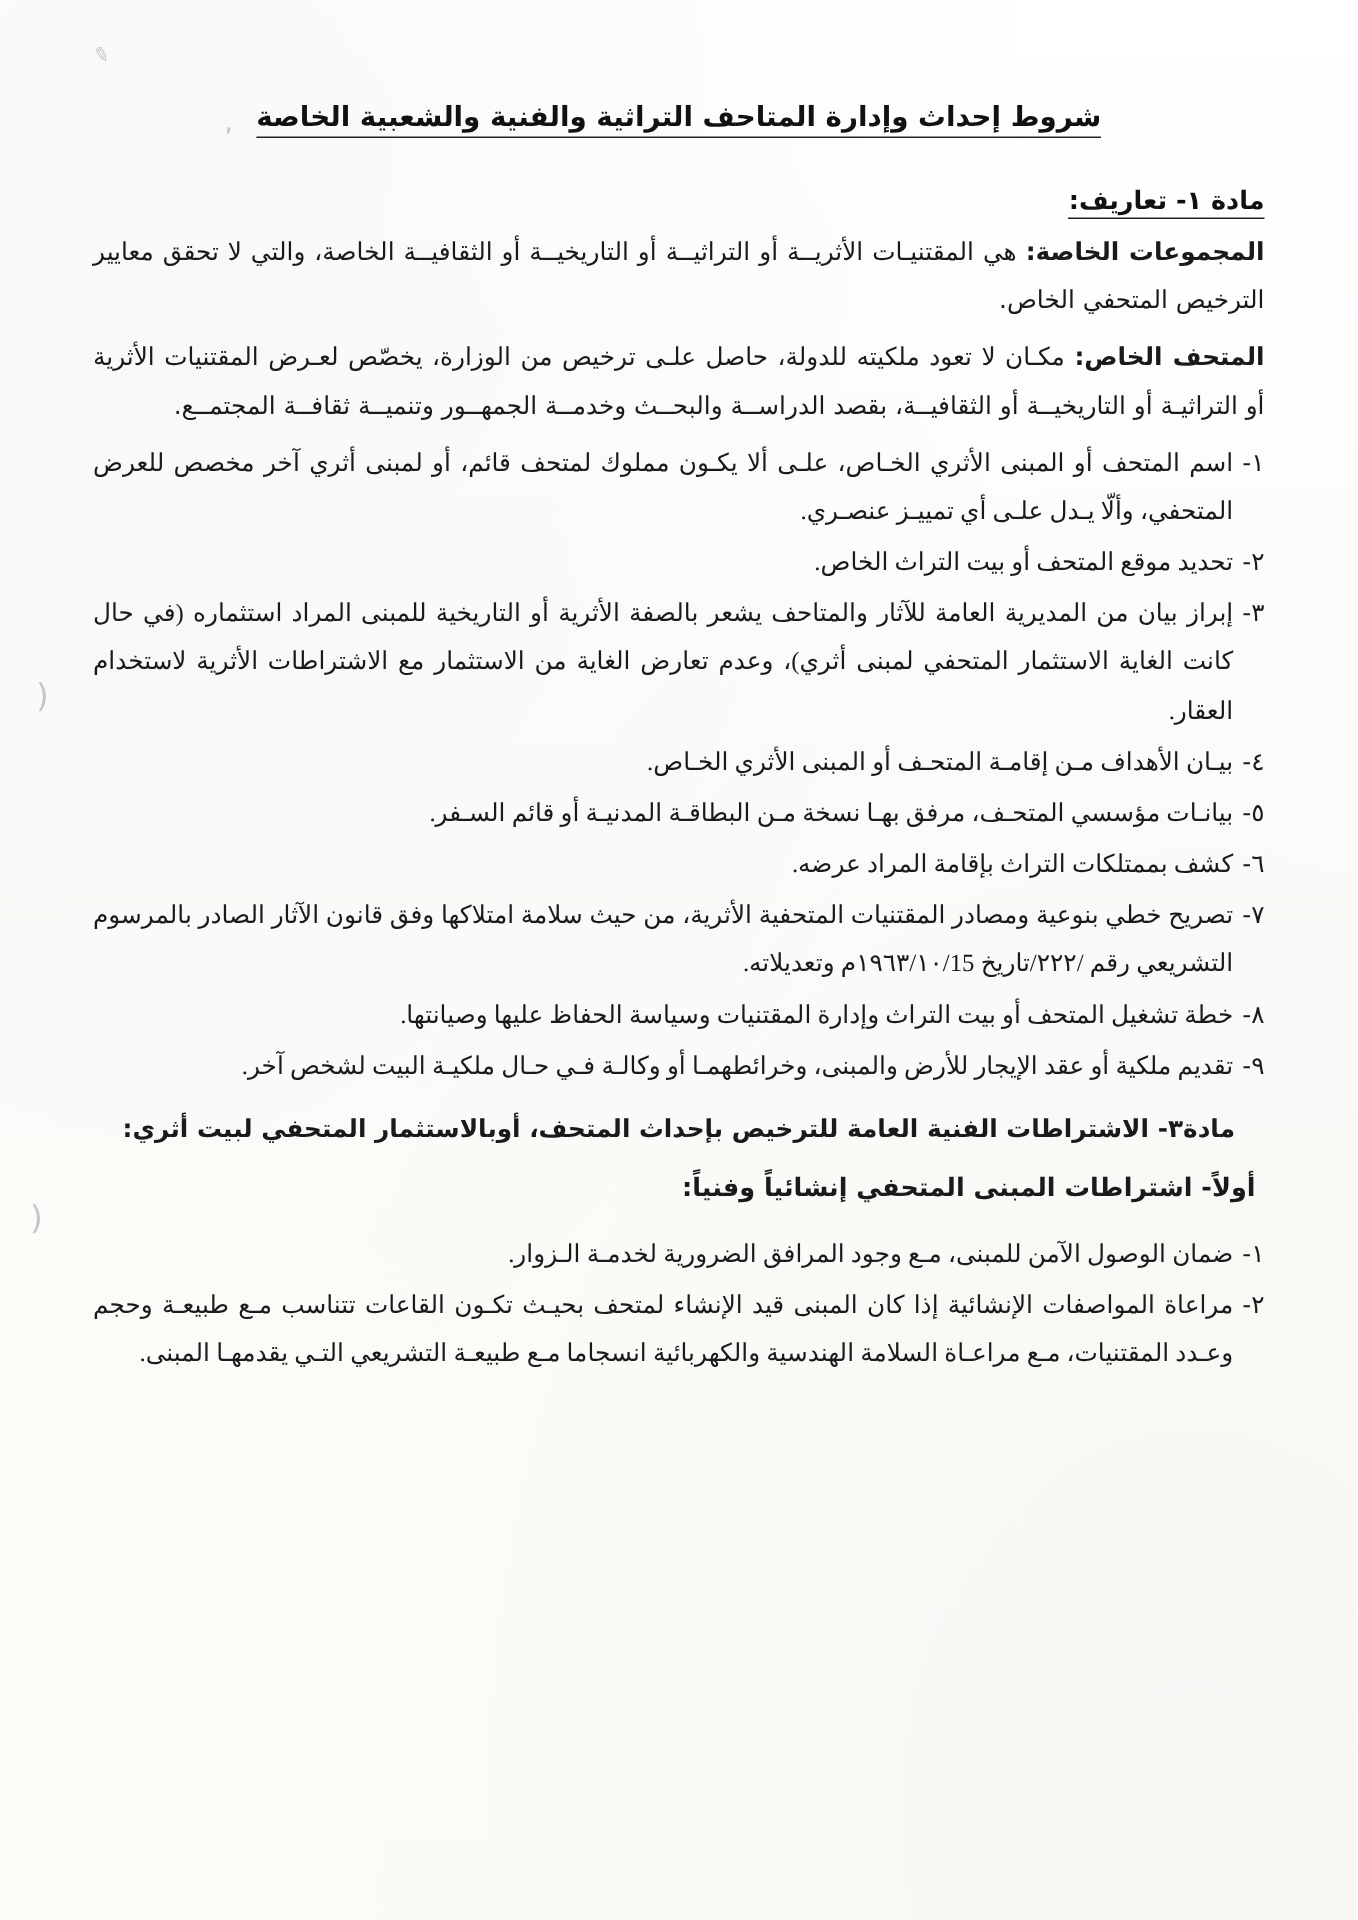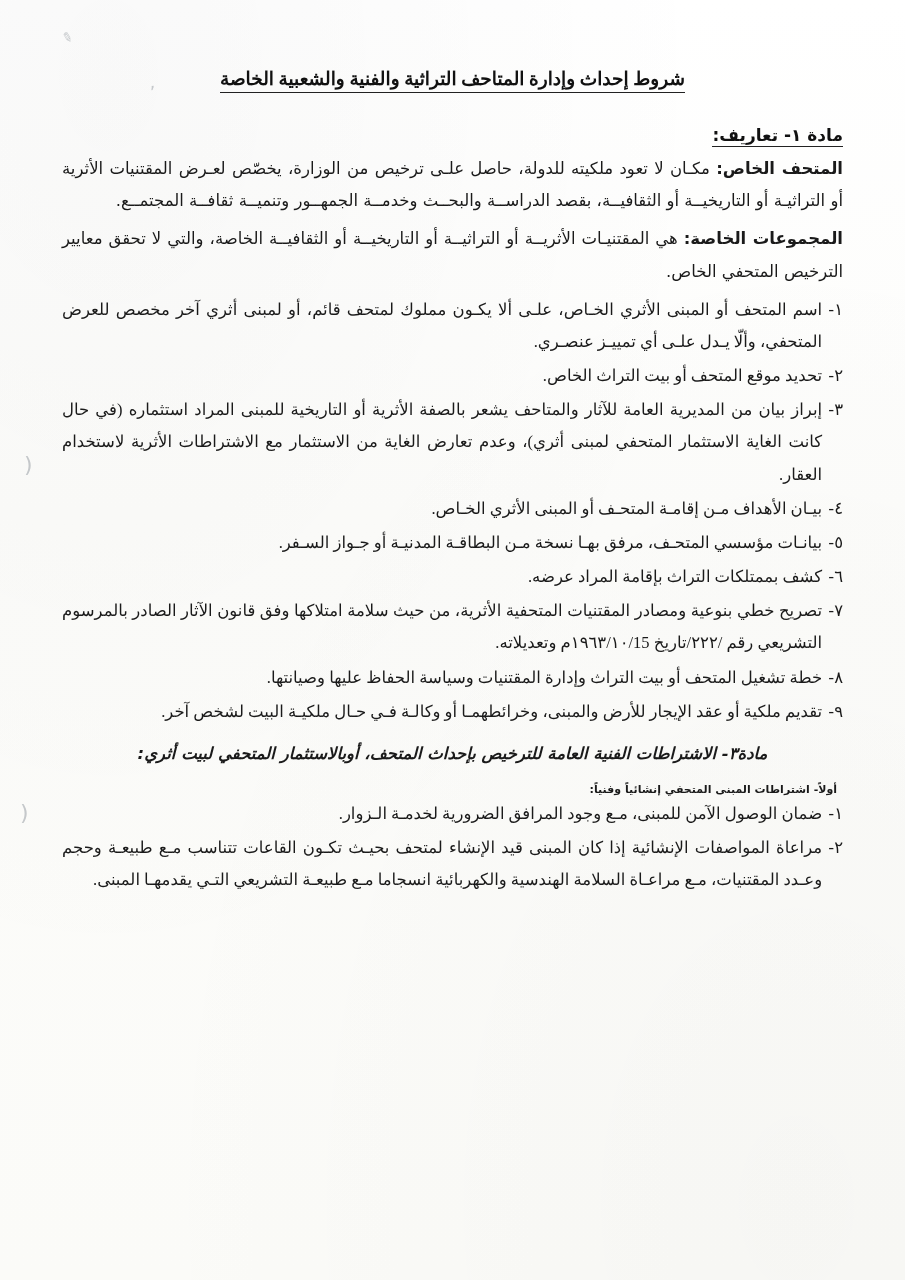--- a/index.html
+++ b/index.html
@@ -85,45 +85,43 @@
   .list li .txt {
     flex: 1 1 auto;
     text-align: justify;
     font-family: Liberation Serif, serif;
   }
   .sub-heading {
     font-weight: bold;
     font-size: 16.5px;
     margin: 16px 0 20px 0;
     text-align: center;
-    font-style: italic;
   }
   .sub-heading2 {
     font-weight: bold;
-    font-size: 11px;
-    margin: 14px 0 2px 0;
+    font-size: 17px;
+    margin: 14px 0 18px 0;
     text-align: right;
     padding-right: 6px;
   }
   .mark {
     position: absolute;
     color: #9aa0a6;
     opacity: 0.55;
     font-size: 13px;
     pointer-events: none;
   }
   .mark.m1 { top: 30px; left: 62px; transform: rotate(14deg); }
   .mark.m2 { top: 82px; left: 150px; font-size: 18px; transform: rotate(-6deg); }
   .mark.m3 { top: 452px; left: 24px; font-size: 22px; }
   .mark.m4 { top: 800px; left: 20px; font-size: 22px; }
   .title-underline {
     display: inline-block;
     border-bottom: 1.4px solid #222;
     padding-bottom: 2px;
-    font-family: Liberation Serif, serif;
   }
   .heading-underline {
     display: inline;
     border-bottom: 1.2px solid #222;
     padding-bottom: 1px;
   }
 </style>
 </head>
 <body>
 
@@ -136,57 +134,57 @@
   <span class="mark m4">(</span>
 
   <div class="content">
 
     <div class="doc-title">
       <span class="title-underline">شروط إحداث وإدارة المتاحف التراثية والفنية والشعبية الخاصة</span>
     </div>
 
     <div class="heading right">
       <span class="heading-underline">مادة ١- تعاريف:</span>
+    </div>
+
+    <div class="block">
+      <p class="para">
+        <span class="lead">المجموعات الخاصة:</span>
+        <span>هي المقتنيـات الأثريــة أو التراثيــة أو التاريخيــة أو الثقافيــة الخاصة، والتي لا تحقق معايير الترخيص المتحفي الخاص.</span>
+      </p>
     </div>
 
     <div class="block">
       <p class="para">
         <span class="lead">المتحف الخاص:</span>
         <span>مكـان لا تعود ملكيته للدولة، حاصل علـى ترخيص من الوزارة، يخصّص لعـرض المقتنيات الأثرية أو التراثيـة أو التاريخيــة أو الثقافيــة، بقصد الدراســة والبحــث وخدمــة الجمهــور وتنميــة ثقافــة المجتمــع.</span>
       </p>
     </div>
 
-    <div class="block">
-      <p class="para">
-        <span class="lead">المجموعات الخاصة:</span>
-        <span>هي المقتنيـات الأثريــة أو التراثيــة أو التاريخيــة أو الثقافيــة الخاصة، والتي لا تحقق معايير الترخيص المتحفي الخاص.</span>
-      </p>
-    </div>
-
 
     <ul class="list">
       <li>
         <span class="num">١-</span>
         <span class="txt">اسم المتحف أو المبنى الأثري الخـاص، علـى ألا يكـون مملوك لمتحف قائم، أو لمبنى أثري آخر مخصص للعرض المتحفي، وألّا يـدل علـى أي تمييـز عنصـري.</span>
       </li>
       <li>
         <span class="num">٢-</span>
         <span class="txt">تحديد موقع المتحف أو بيت التراث الخاص.</span>
       </li>
       <li>
         <span class="num">٣-</span>
         <span class="txt">إبراز بيان من المديرية العامة للآثار والمتاحف يشعر بالصفة الأثرية أو التاريخية للمبنى المراد استثماره (في حال كانت الغاية الاستثمار المتحفي لمبنى أثري)، وعدم تعارض الغاية من الاستثمار مع الاشتراطات الأثرية لاستخدام العقار.</span>
       </li>
       <li>
         <span class="num">٤-</span>
         <span class="txt">بيـان الأهداف مـن إقامـة المتحـف أو المبنى الأثري الخـاص.</span>
       </li>
       <li>
         <span class="num">٥-</span>
-        <span class="txt">بيانـات مؤسسي المتحـف، مرفق بهـا نسخة مـن البطاقـة المدنيـة أو جـواز السـفر.</span>
+        <span class="txt">بيانـات مؤسسي المتحـف، مرفق بهـا نسخة مـن البطاقـة المدنيـة أو قائم السـفر.</span>
       </li>
       <li>
         <span class="num">٦-</span>
         <span class="txt">كشف بممتلكات التراث بإقامة المراد عرضه.</span>
       </li>
       <li>
         <span class="num">٧-</span>
         <span class="txt">تصريح خطي بنوعية ومصادر المقتنيات المتحفية الأثرية، من حيث سلامة امتلاكها وفق قانون الآثار الصادر بالمرسوم التشريعي رقم /٢٢٢/تاريخ ١٩٦٣/١٠/15م وتعديلاته.</span>
       </li>
       <li>

